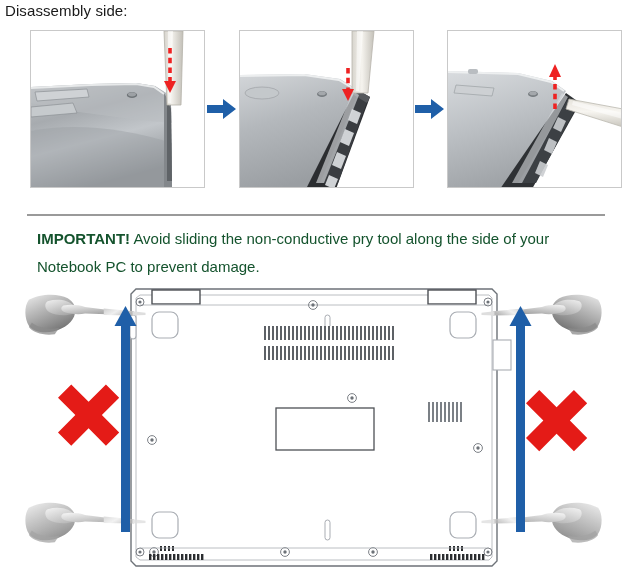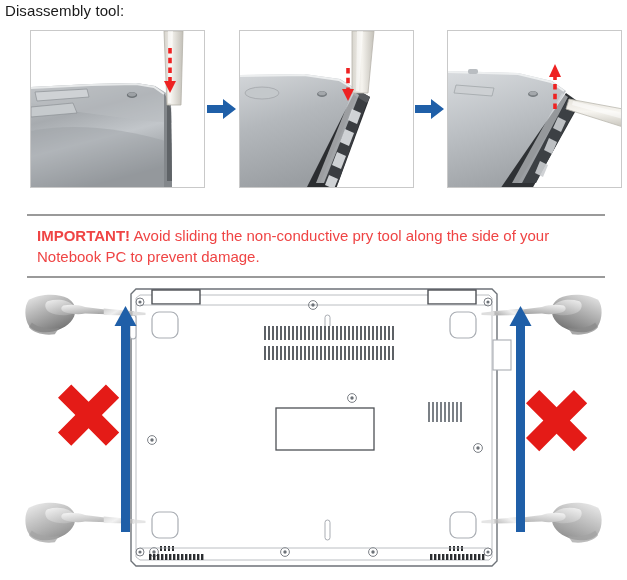--- a/index.html
+++ b/index.html
@@ -70,22 +70,22 @@
     top: 214px;
     width: 578px;
     box-sizing: border-box;
     border-top: 2px solid #9a9a9a;
     border-bottom: 2px solid #9a9a9a;
     padding: 9px 8px 9px 10px;
     background: #ffffff;
   }
   #important-note .note-text {
     font-size: 15px;
-    line-height: 21px;
-    color: #ef4444;
+    line-height: 28px;
+    color: #14532d;
   }
   #important-note .note-label {
     font-weight: bold;
   }
 
   
   #bottom-diagram {
     position: absolute;
     left: 0;
     top: 280px;
@@ -98,21 +98,21 @@
   }
   .lap-line-light { fill: none; stroke: #a9adb3; stroke-width: 0.8; }
   .vent-bar { fill: #5d6166; }
   .vent-bar-lite { fill: #7b8086; }
   .screw-o { fill: none; stroke: #6d7278; stroke-width: 0.9; }
   .screw-i { fill: #6d7278; }
 </style>
 </head>
 <body>
 
-<div id="page-heading">Disassembly tool:</div>
+<div id="page-heading">Disassembly side:</div>
 
 <div id="steps-row">
 
   <div class="step-panel" aria-label="Pry tool pressed down into the seam at the corner of the Notebook PC bottom cover">
     <svg width="175" height="158" viewBox="0 0 175 158">
       <defs>
         <linearGradient id="s1casing" x1="0" y1="0" x2="0.35" y2="1">
           <stop offset="0" stop-color="#c7cacd"></stop>
           <stop offset="0.35" stop-color="#a7abaf"></stop>
           <stop offset="0.62" stop-color="#c2c6ca"></stop>

